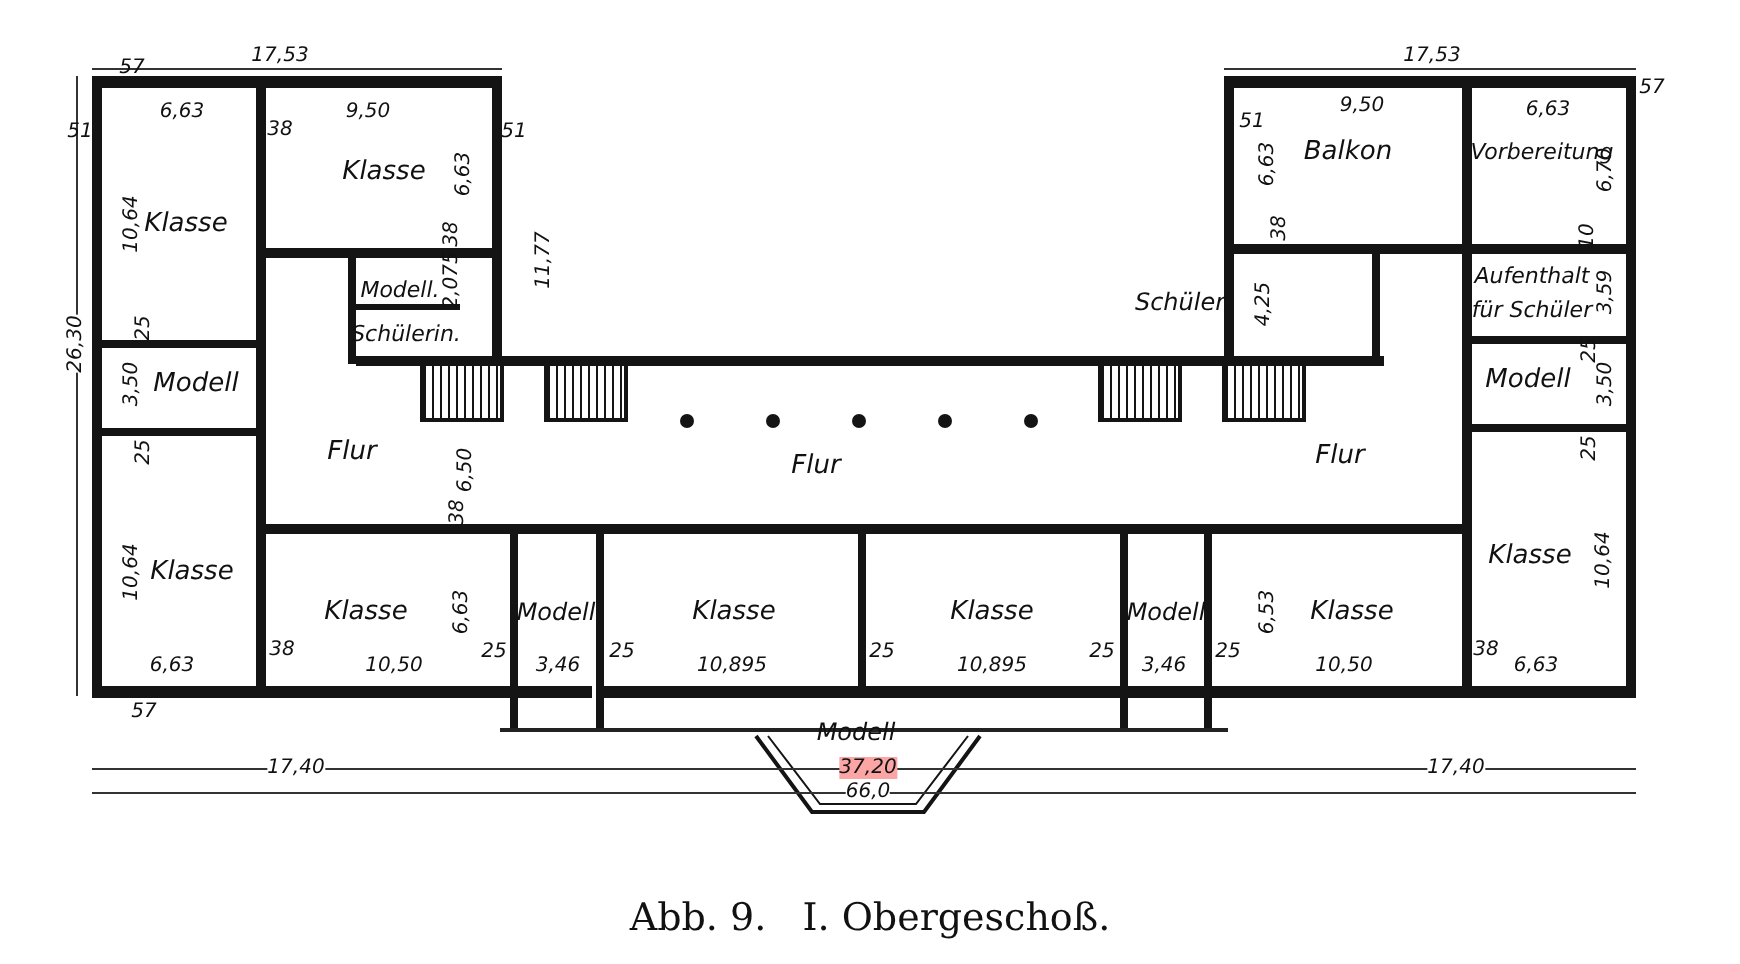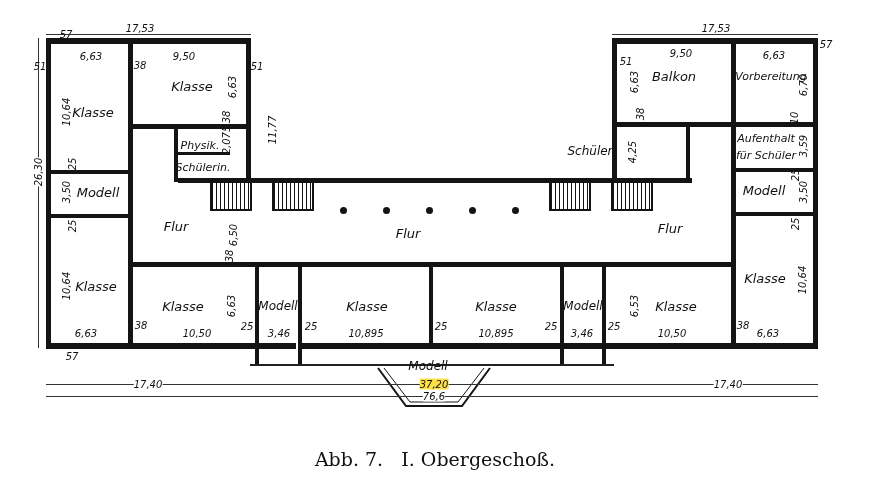--- a/index.html
+++ b/index.html
@@ -65,21 +65,21 @@
 </svg>
 
 <div class="dl" style="left:46px;top:34px;width:205px;height:1px;"></div>
 <div class="dl" style="left:612px;top:34px;width:206px;height:1px;"></div>
 <div class="dl" style="left:38px;top:38px;width:1px;height:310px;"></div>
 <div class="dl" style="left:46px;top:384px;width:772px;height:1px;"></div>
 <div class="dl" style="left:46px;top:396px;width:772px;height:1px;"></div>
 
 <span class="lbl" style="left:93px;top:112px;">Klasse</span>
 <span class="lbl" style="left:192px;top:86px;">Klasse</span>
-<span class="lbl" style="left:200px;top:145px;font-size:11px;">Physik.</span>
+<span class="lbl" style="left:200px;top:145px;font-size:11px;">Modell.</span>
 <span class="lbl" style="left:203px;top:167px;font-size:11px;">Schülerin.</span>
 <span class="lbl" style="left:98px;top:192px;">Modell</span>
 <span class="lbl" style="left:176px;top:226px;">Flur</span>
 <span class="lbl" style="left:408px;top:233px;">Flur</span>
 <span class="lbl" style="left:670px;top:228px;">Flur</span>
 <span class="lbl" style="left:96px;top:286px;">Klasse</span>
 <span class="lbl" style="left:183px;top:306px;">Klasse</span>
 <span class="lbl" style="left:278px;top:306px;font-size:12px;">Modell</span>
 <span class="lbl" style="left:367px;top:306px;">Klasse</span>
 <span class="lbl" style="left:496px;top:306px;">Klasse</span>
@@ -141,16 +141,16 @@
 <span class="dim vert" style="left:794px;top:118px;">10</span>
 <span class="dim vert" style="left:803px;top:146px;">3,59</span>
 <span class="dim vert" style="left:795px;top:175px;">25</span>
 <span class="dim vert" style="left:803px;top:192px;">3,50</span>
 <span class="dim vert" style="left:795px;top:224px;">25</span>
 <span class="dim vert" style="left:640px;top:114px;">38</span>
 <span class="dim vert" style="left:632px;top:152px;">4,25</span>
 <span class="dim" style="left:72px;top:356px;">57</span>
 <span class="dim" style="left:148px;top:384px;background:#fff;">17,40</span>
 <span class="dim" style="left:728px;top:384px;background:#fff;">17,40</span>
-<span class="dim" style="left:434px;top:384px;background:#fde047;">37,20</span>
-<span class="dim" style="left:434px;top:396px;background:#fff;">76,6</span>
+<span class="dim" style="left:434px;top:384px;background:#fca5a5;">37,20</span>
+<span class="dim" style="left:434px;top:396px;background:#fff;">66,0</span>
 
-<div class="caption" style="white-space:pre;">Abb. 7.   I. Obergeschoß.</div>
+<div class="caption" style="white-space:pre;">Abb. 9.   I. Obergeschoß.</div>
 
 </body></html>

